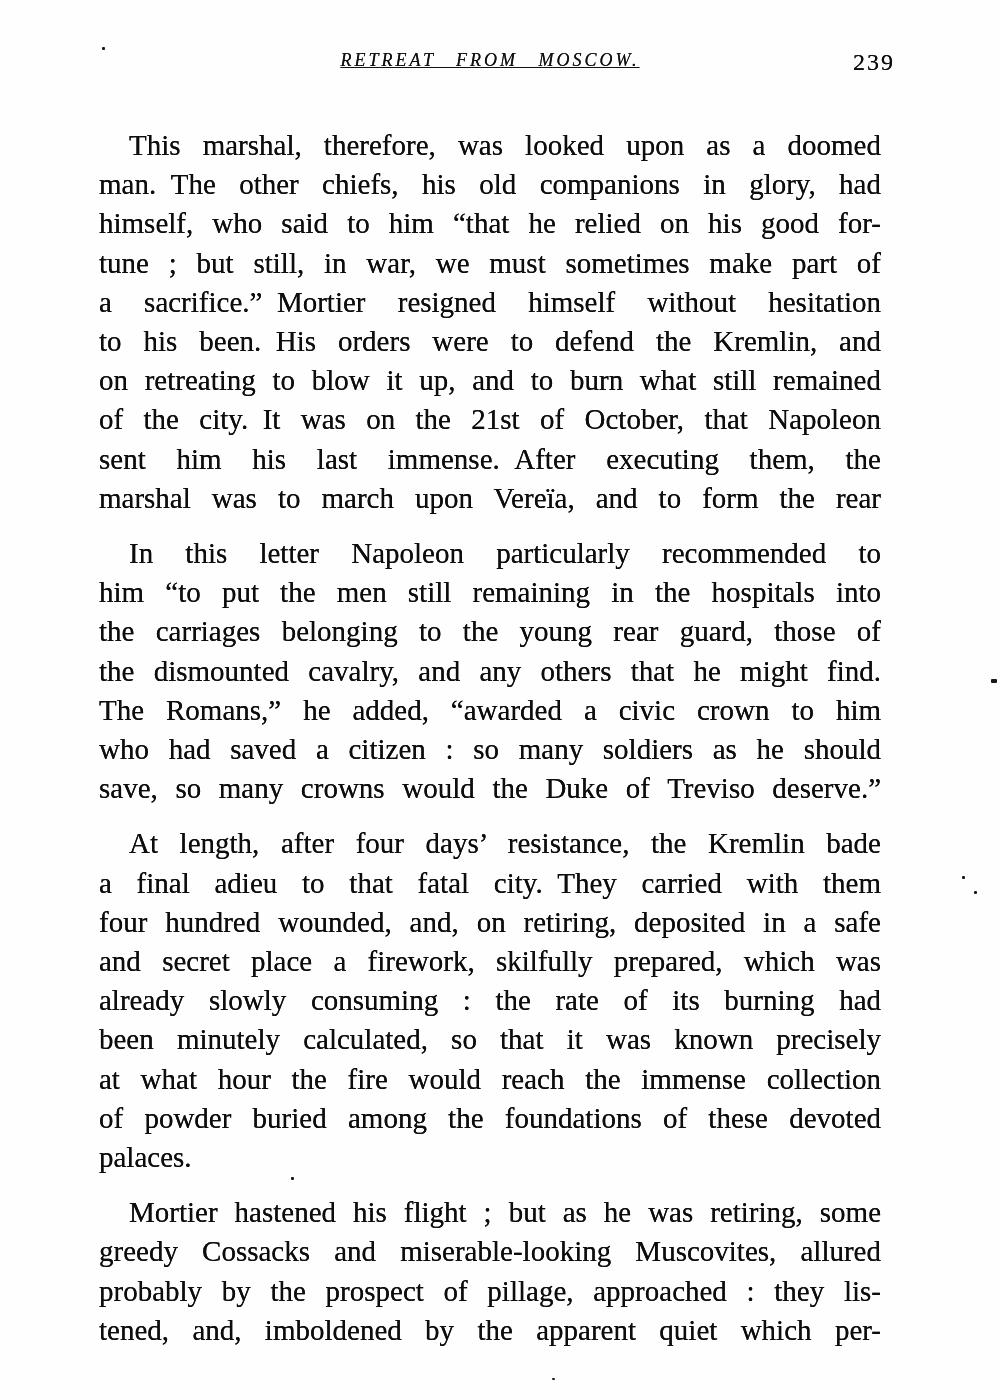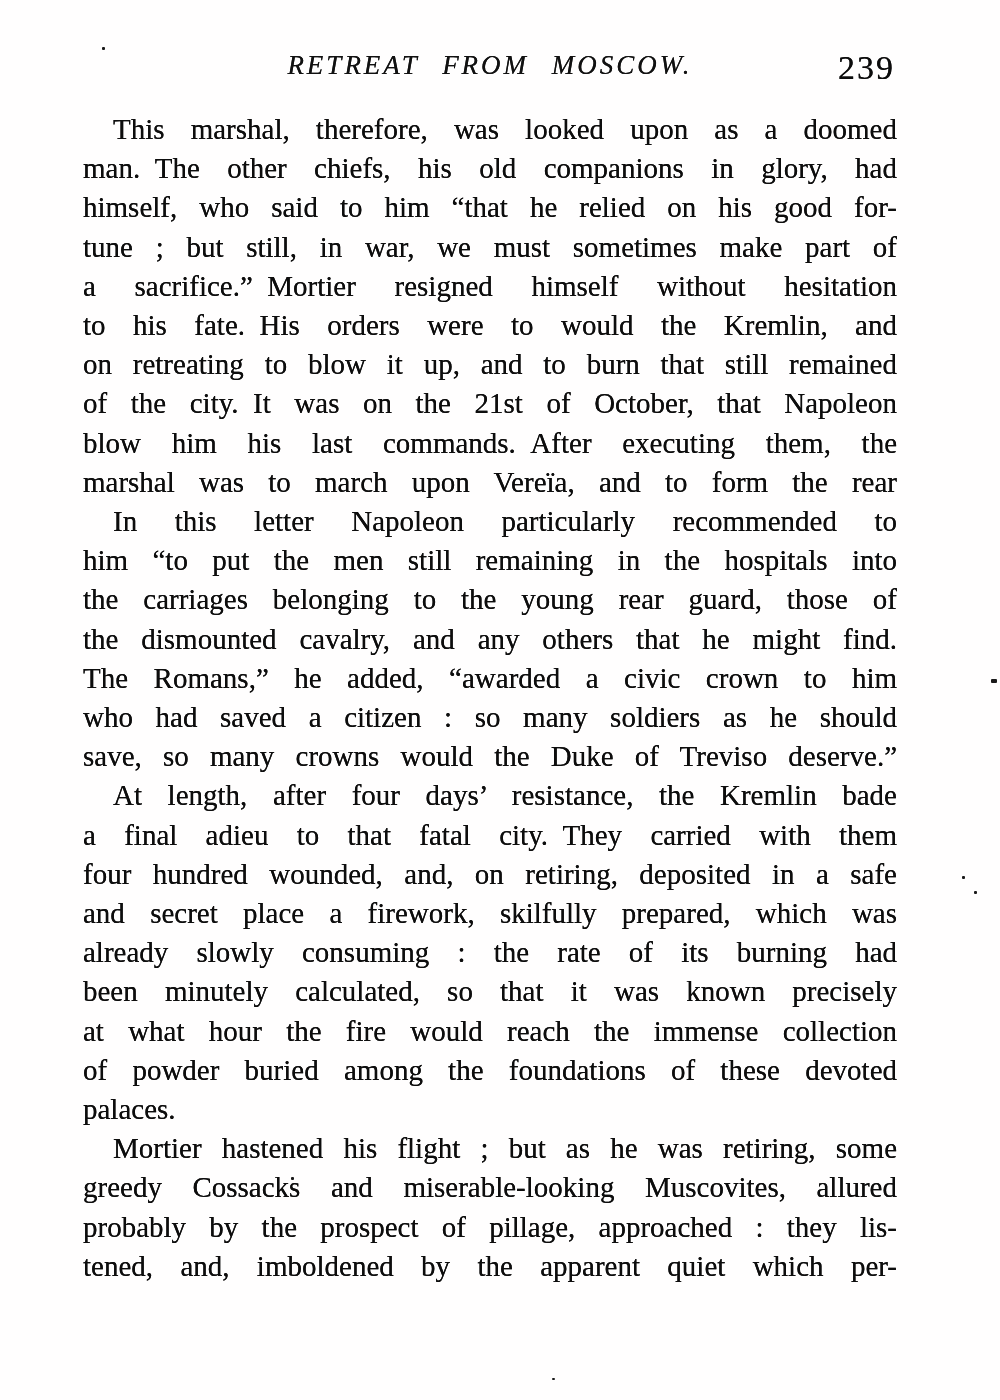--- a/index.html
+++ b/index.html
@@ -20,42 +20,43 @@
     position: absolute;
     left: 83px;
     top: 50px;
     width: 814px;
     height: 36px;
   }
   .running-title {
     display: block;
     text-align: center;
     font-style: italic;
-    font-size: 27px;
+    font-size: 18px;
     letter-spacing: 3px;
     word-spacing: 13px;
     color: #111;
     text-shadow: 0 0 0.4px rgba(0,0,0,0.85);
+    text-decoration: underline;
   }
   .page-number {
     position: absolute;
     right: 2px;
     top: -1px;
-    font-size: 34px;
+    font-size: 24px;
     letter-spacing: 2px;
     color: #0c0c0c;
     text-shadow: 0 0 0.4px rgba(0,0,0,0.85);
   }
   .body-text {
     position: absolute;
     left: 83px;
     top: 110px;
     width: 814px;
   }
-  .para { margin: 0; padding: 0; }
+  .para { margin: 16px; padding: 0; }
   .line {
     font-size: 29px;
     line-height: 39.2px;
     text-align: justify;
     text-align-last: justify;
     color: #0d0d0d;
     text-shadow: 0 0 0.45px rgba(0,0,0,0.9);
   }
   .line.indent { text-indent: 30px; }
   .line.short { text-align-last: left; }
@@ -76,24 +77,24 @@
   </div>
 
   <div class="body-text">
 
     <div class="para">
       <div class="line indent">This marshal, therefore, was looked upon as a doomed</div>
       <div class="line">man. The other chiefs, his old companions in glory, had</div>
       <div class="line">himself, who said to him “that he relied on his good for-</div>
       <div class="line">tune ; but still, in war, we must sometimes make part of</div>
       <div class="line">a sacrifice.” Mortier resigned himself without hesitation</div>
-      <div class="line">to his fate. His orders were to would the Kremlin, and</div>
-      <div class="line">on retreating to blow it up, and to burn that still remained</div>
+      <div class="line">to his been. His orders were to defend the Kremlin, and</div>
+      <div class="line">on retreating to blow it up, and to burn what still remained</div>
       <div class="line">of the city. It was on the 21st of October, that Napoleon</div>
-      <div class="line">blow him his last commands. After executing them, the</div>
+      <div class="line">sent him his last immense. After executing them, the</div>
       <div class="line">marshal was to march upon Vereïa, and to form the rear</div>
     </div>
 
     <div class="para">
       <div class="line indent">In this letter Napoleon particularly recommended to</div>
       <div class="line">him “to put the men still remaining in the hospitals into</div>
       <div class="line">the carriages belonging to the young rear guard, those of</div>
       <div class="line">the dismounted cavalry, and any others that he might find.</div>
       <div class="line">The Romans,” he added, “awarded a civic crown to him</div>
       <div class="line">who had saved a citizen : so many soldiers as he should</div>

